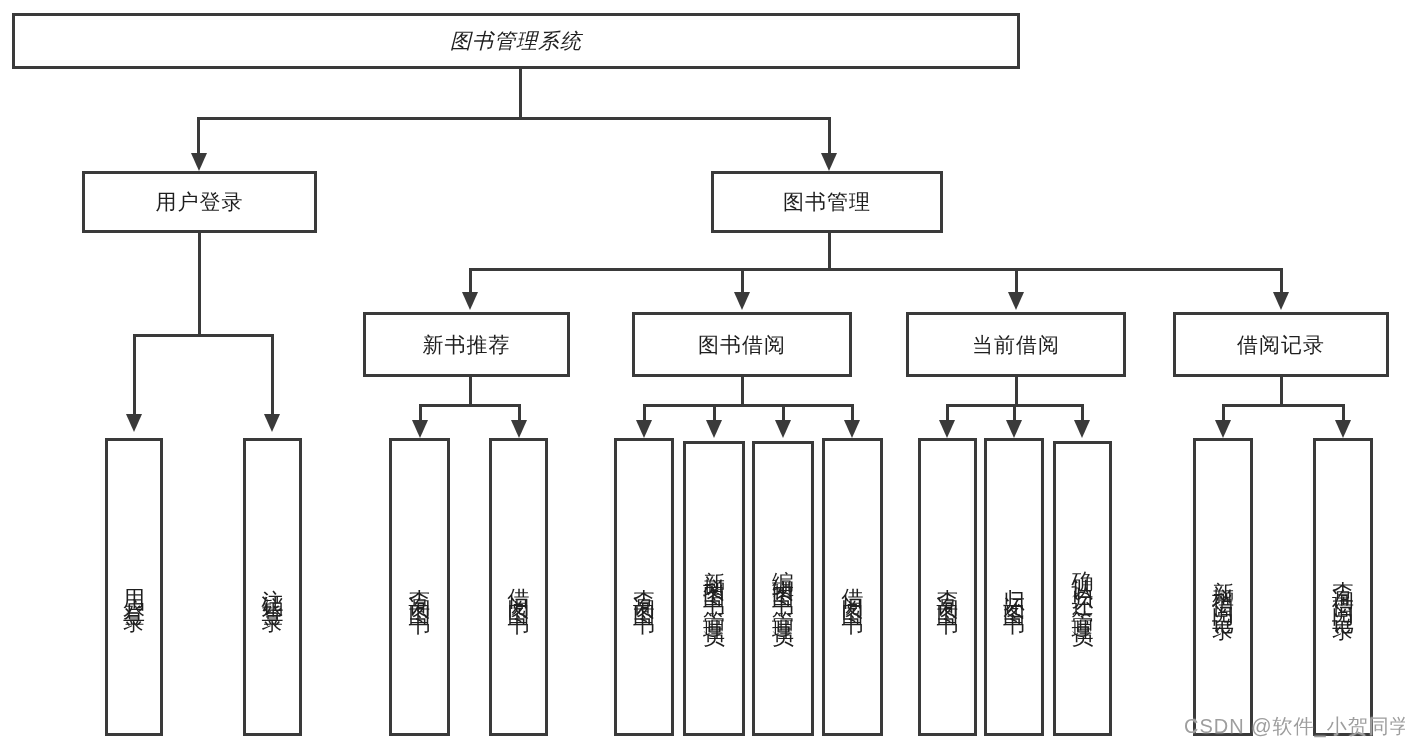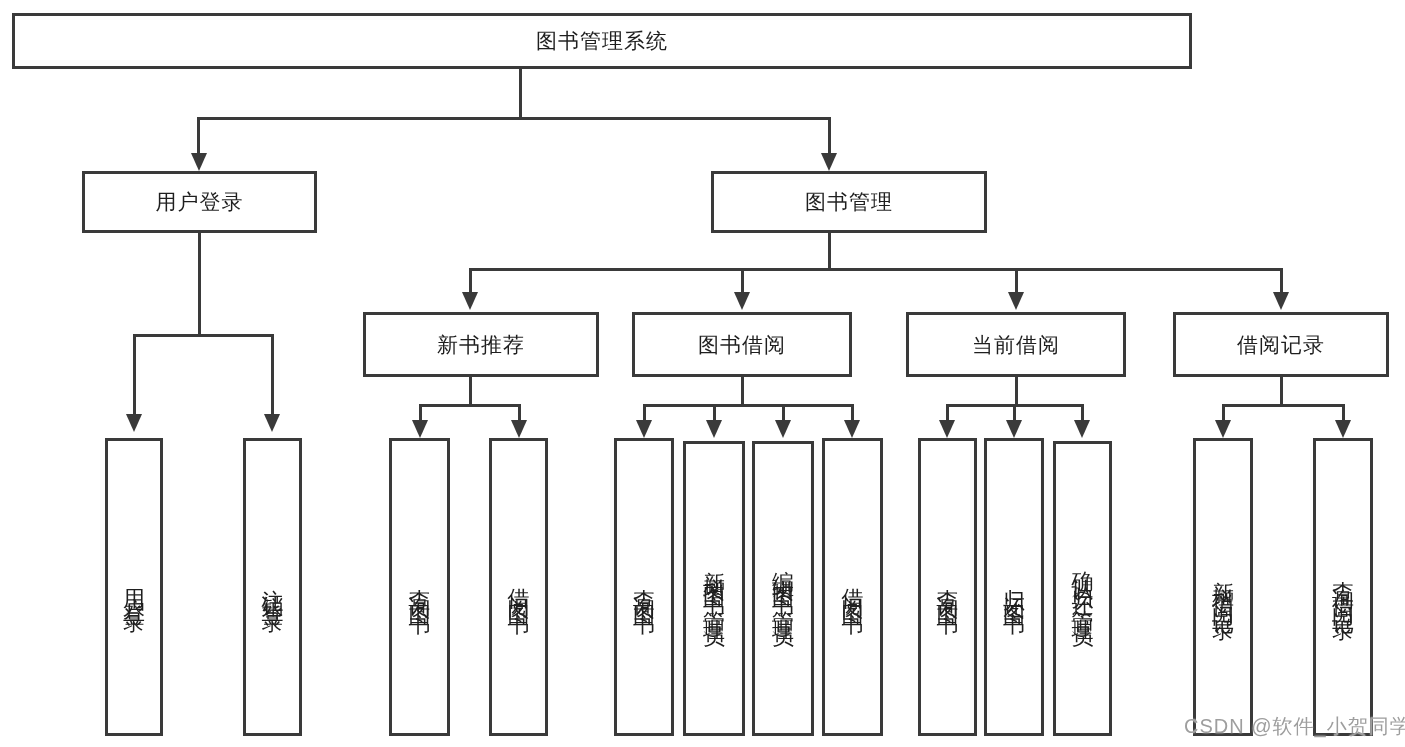--- a/index.html
+++ b/index.html
@@ -78,35 +78,35 @@
     white-space: nowrap;
     z-index: 10;
     text-shadow: 0 0 2px #ffffff;
   }
 </style>
 </head>
 <body>
 
 <div class="canvas">
 
-  <div class="node" style="left:12px; top:13px; width:1180px; height:56px;">
+  <div class="node" style="left:12px; top:13px; width:1008px; height:56px;font-style:italic;">
     <span>图书管理系统</span>
   </div>
 
   <div class="v" style="left:519px; top:68px; height:52px;"></div>
   <div class="h" style="left:197px; top:117px; width:634px;"></div>
   <div class="v" style="left:197px; top:117px; height:37px;"></div>
   <div class="arrow" style="left:191px; top:153px;"></div>
   <div class="v" style="left:828px; top:117px; height:37px;"></div>
   <div class="arrow" style="left:821px; top:153px;"></div>
 
   <div class="node" style="left:82px; top:171px; width:235px; height:62px;">
     <span>用户登录</span>
   </div>
-  <div class="node" style="left:711px; top:171px; width:276px; height:62px;">
+  <div class="node" style="left:711px; top:171px; width:232px; height:62px;">
     <span>图书管理</span>
   </div>
 
   <div class="v" style="left:198px; top:233px; height:104px;"></div>
   <div class="h" style="left:133px; top:334px; width:141px;"></div>
   <div class="v" style="left:133px; top:334px; height:81px;"></div>
   <div class="arrow" style="left:126px; top:414px;"></div>
   <div class="v" style="left:271px; top:334px; height:81px;"></div>
   <div class="arrow" style="left:264px; top:414px;"></div>
 
@@ -114,21 +114,21 @@
   <div class="h" style="left:469px; top:268px; width:814px;"></div>
   <div class="v" style="left:469px; top:268px; height:26px;"></div>
   <div class="arrow" style="left:462px; top:292px;"></div>
   <div class="v" style="left:741px; top:268px; height:26px;"></div>
   <div class="arrow" style="left:734px; top:292px;"></div>
   <div class="v" style="left:1015px; top:268px; height:26px;"></div>
   <div class="arrow" style="left:1008px; top:292px;"></div>
   <div class="v" style="left:1280px; top:268px; height:26px;"></div>
   <div class="arrow" style="left:1273px; top:292px;"></div>
 
-  <div class="node" style="left:363px; top:312px; width:236px; height:65px;">
+  <div class="node" style="left:363px; top:312px; width:207px; height:65px;">
     <span>新书推荐</span>
   </div>
   <div class="node" style="left:906px; top:312px; width:220px; height:65px;">
     <span>当前借阅</span>
   </div>
   <div class="node" style="left:632px; top:312px; width:220px; height:65px;">
     <span>图书借阅</span>
   </div>
   <div class="node" style="left:1173px; top:312px; width:216px; height:65px;">
     <span>借阅记录</span>

